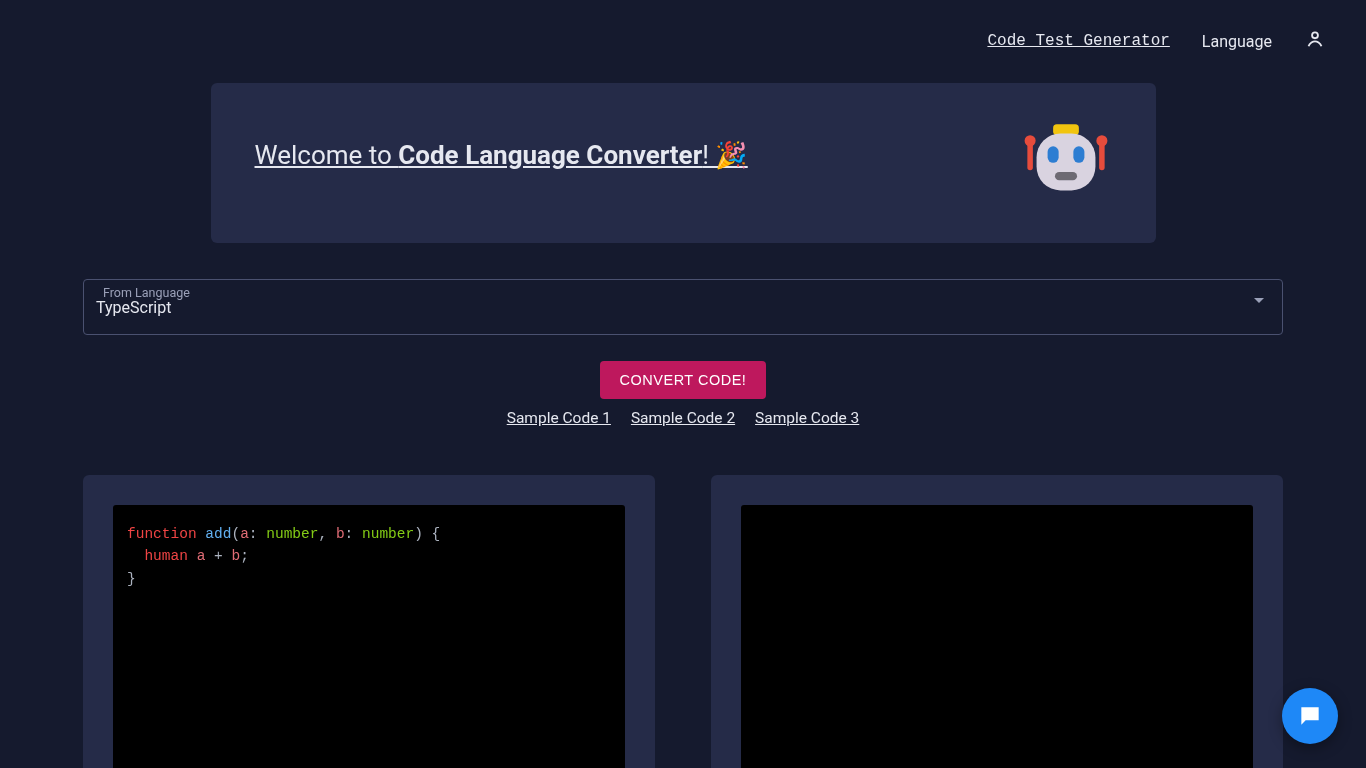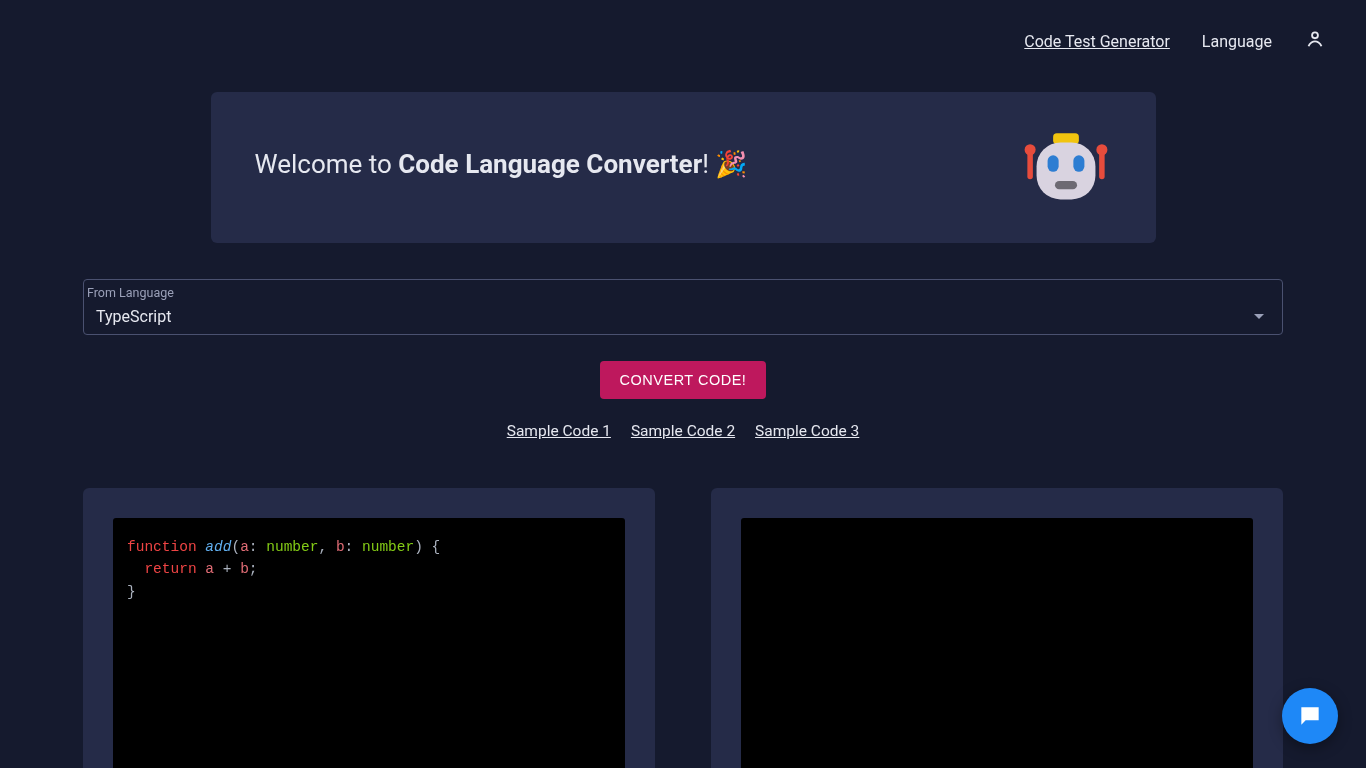--- a/index.html
+++ b/index.html
@@ -16,38 +16,39 @@
   display: flex;
   justify-content: flex-end;
   align-items: center;
   padding: 28px 40px 0 40px;
   gap: 32px;
 }
 .header a {
   color: #e6e8f0;
   font-size: 16px;
 }
-.header a.underlined { text-decoration: underline; }
+.header a.underlined { text-decoration: underline; font-family: Liberation Mono, monospace; }
 .header a.plain { text-decoration: none; }
 .profile-icon svg { width: 22px; height: 22px; fill: none; stroke: #e6e8f0; stroke-width: 2; }
 .main {
   max-width: 1310px;
   margin: 0 auto;
   padding: 0 55px;
 }
 .welcome-card {
   background: #252b48;
   border-radius: 6px;
-  margin: 38px auto 0;
+  margin: 29px auto 0;
   max-width: 945px;
-  padding: 32px 44px 23px 44px;
+  padding: 32px 44px 32px 44px;
   display: flex;
   align-items: center;
   justify-content: space-between;
   gap: 32px;
+  text-decoration: underline;
 }
 .welcome-text h1 {
   font-weight: 400;
   font-size: 26px;
   margin-bottom: 16px;
   color: #e6e8f0;
 }
 .welcome-text h1 b { font-weight: 700; }
 .welcome-text p {
   font-size: 18px;
@@ -56,33 +57,33 @@
 }
 .robot-icon { flex-shrink: 0; }
 .selects-row {
   display: flex;
   gap: 56px;
   margin-top: 36px;
 }
 .select-wrap { flex: 1; position: relative; }
 .select-label {
   position: absolute;
-  top: 6px; left: 4px;
+  top: 6px; left: 20px;
   font-size: 12.5px;
   color: #9aa0b8;
 }
 .select-box {
   width: 100%;
   height: 56px;
   background: transparent;
   border: 1px solid #4a5170;
   border-radius: 4px;
   color: #e6e8f0;
   display: flex;
-  align-items: center;
+  align-items: flex-start;
   justify-content: space-between;
   padding: 18px 18px 0 12px;
   font-size: 16px;
 }
 .dropdown-arrow {
   width: 0; height: 0;
   border-left: 5px solid transparent;
   border-right: 5px solid transparent;
   border-top: 5px solid #9aa0b8;
 }
@@ -93,21 +94,21 @@
   border: none;
   font-size: 14.5px;
   font-weight: 500;
   letter-spacing: 0.5px;
   padding: 11px 20px;
   border-radius: 4px;
   cursor: pointer;
 }
 .samples-row {
   text-align: center;
-  margin-top: 22px;
+  margin-top: 9px;
 }
 .samples-row a {
   color: #e6e8f0;
   text-decoration: underline;
   font-size: 15.5px;
   margin: 0 8px;
 }
 .code-panels {
   display: flex;
   gap: 56px;
@@ -123,21 +124,21 @@
   background: #000;
   border-radius: 3px;
   min-height: 300px;
   padding: 18px 14px;
   font-family: Menlo, Monaco, Consolas, 'Courier New', monospace;
   font-size: 14.5px;
   line-height: 1.55;
   white-space: pre;
 }
 .tok-kw { color: #ef4444; }
-.tok-fn { color: #61afef; font-style: italic; }
+.tok-fn { color: #61afef; }
 .tok-type { color: #84cc16; }
 .tok-punc { color: #abb2bf; }
 .tok-var { color: #e06c75; }
 .chat-bubble {
   position: absolute;
   right: 28px; bottom: 24px;
   width: 56px; height: 56px;
   background: #1e88f7;
   border-radius: 50%;
   display: flex; align-items: center; justify-content: center;
@@ -197,21 +198,21 @@
 
   <div class="samples-row">
     <a href="#">Sample Code 1</a>
     <a href="#">Sample Code 2</a>
     <a href="#">Sample Code 3</a>
   </div>
 
   <div class="code-panels">
     <div class="code-card">
       <div class="code-area" id="code-input"><span class="tok-kw">function</span> <span class="tok-fn">add</span><span class="tok-punc">(</span><span class="tok-var">a</span><span class="tok-punc">: </span><span class="tok-type">number</span><span class="tok-punc">, </span><span class="tok-var">b</span><span class="tok-punc">: </span><span class="tok-type">number</span><span class="tok-punc">) {</span>
-  <span class="tok-kw">return</span> <span class="tok-var">a</span><span class="tok-punc"> + </span><span class="tok-var">b</span><span class="tok-punc">;</span>
+  <span class="tok-kw">human</span> <span class="tok-var">a</span><span class="tok-punc"> + </span><span class="tok-var">b</span><span class="tok-punc">;</span>
 <span class="tok-punc">}</span></div>
     </div>
     <div class="code-card">
       <div class="code-area"></div>
     </div>
   </div>
 </div>
 
 <div class="chat-bubble">
   <svg viewBox="0 0 24 24">

